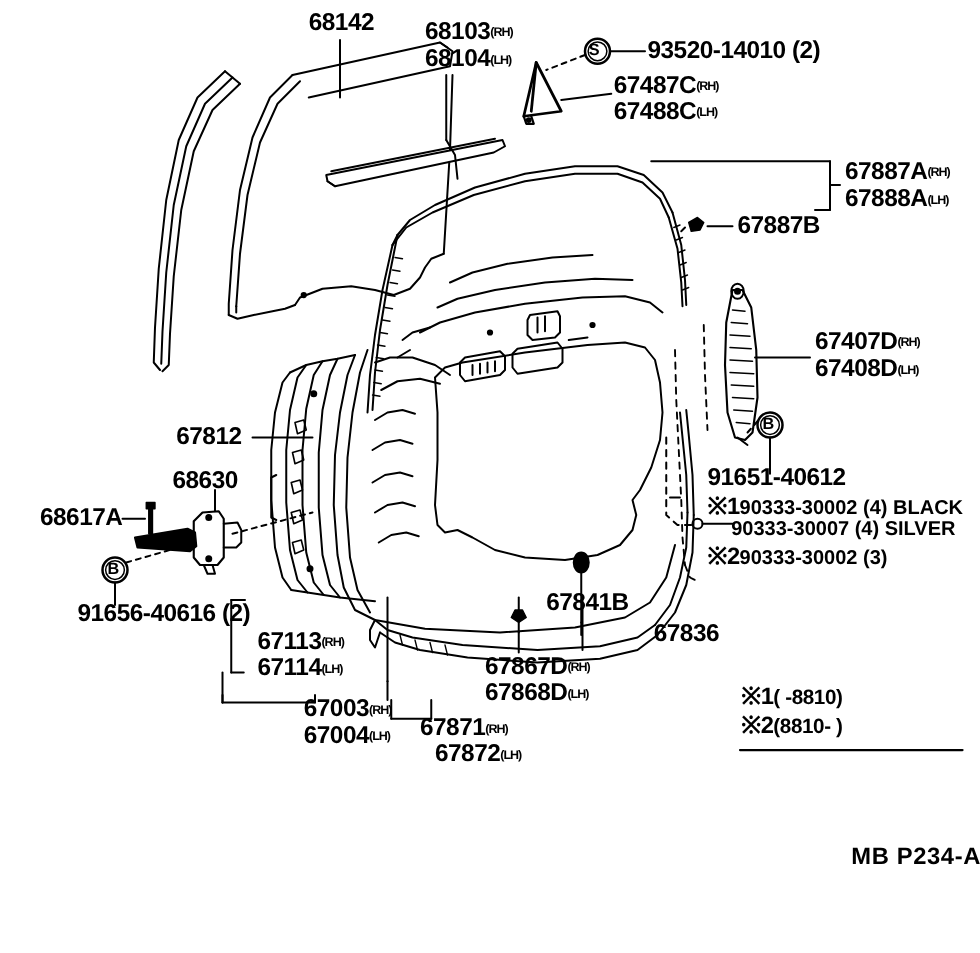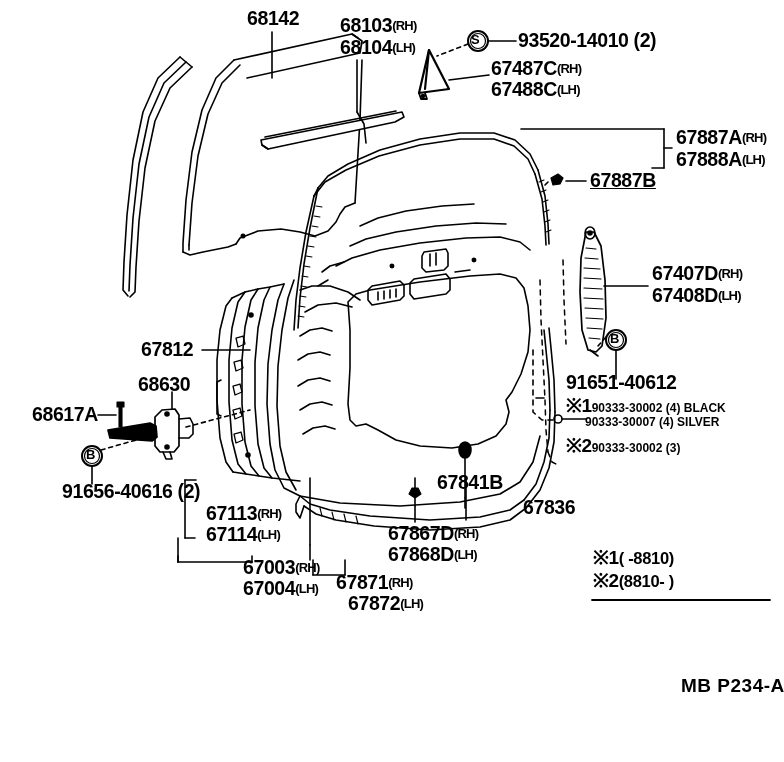--- a/index.html
+++ b/index.html
@@ -3,23 +3,23 @@
 <meta charset="utf-8">
 <style>
   html,body{margin:0;padding:0;background:#fff;}
   body{width:784px;height:762px;overflow:hidden;
        font-family:"Liberation Sans", sans-serif;color:#000;}
   #root{position:relative;width:637px;height:762px;}
   svg#art{position:absolute;left:0;top:0;width:784px;height:762px;}
   .lbl{position:absolute;font-weight:bold;white-space:nowrap;line-height:1.02;
        letter-spacing:-0.4px;}
   .n{font-size:19.5px;}
-  .sfx{font-size:13px;letter-spacing:-0.8px;vertical-align:2px;margin-top:43px;}
+  .sfx{font-size:10px;letter-spacing:-0.8px;vertical-align:2px;margin-top:43px;}
   .note{font-size:16.5px;letter-spacing:-0.3px;}
-  .code{font-size:12px;letter-spacing:0px;}
+  .code{font-size:16px;letter-spacing:0px;}
   .foot{font-size:19px;letter-spacing:0.5px;}
   .star{font-size:19px;}
 </style>
 </head>
 <body>
 
 <div id="root">
 
 <svg id="art" viewBox="0 0 784 762">
   <g fill="none" stroke="#000" stroke-width="1.6" stroke-linejoin="round" stroke-linecap="round">
@@ -308,21 +308,21 @@
 
 <div class="lbl n" style="left:518px;top:31px;">93520-14010 (2)</div>
 <div class="lbl n" style="left:471px;top:33px;font-size:13px;letter-spacing:0;">S</div>
 
 <div class="lbl n" style="left:491px;top:59px;text-align:right;"><span>67487C</span><span class="sfx">(RH)</span></div>
 <div class="lbl n" style="left:491px;top:80px;"><span>67488C</span><span class="sfx">(LH)</span></div>
 
 <div class="lbl n" style="left:676px;top:128px;"><span>67887A</span><span class="sfx">(RH)</span></div>
 <div class="lbl n" style="left:676px;top:150px;"><span>67888A</span><span class="sfx">(LH)</span></div>
 
-<div class="lbl n" style="left:590px;top:171px;text-decoration:underline;">67887B</div>
+<div class="lbl n" style="left:590px;top:171px;">67887B</div>
 
 <div class="lbl n" style="left:652px;top:264px;"><span>67407D</span><span class="sfx">(RH)</span></div>
 <div class="lbl n" style="left:652px;top:286px;"><span>67408D</span><span class="sfx">(LH)</span></div>
 
 <div class="lbl n" style="left:610px;top:332px;font-size:13px;letter-spacing:0;">B</div>
 
 <div class="lbl n" style="left:566px;top:373px;">91651-40612</div>
 
 <div class="lbl" style="left:566px;top:396px;"><span class="star">※1</span><span class="code">90333-30002 (4) BLACK</span></div>
 <div class="lbl code" style="left:585px;top:416px;">90333-30007 (4) SILVER</div>

